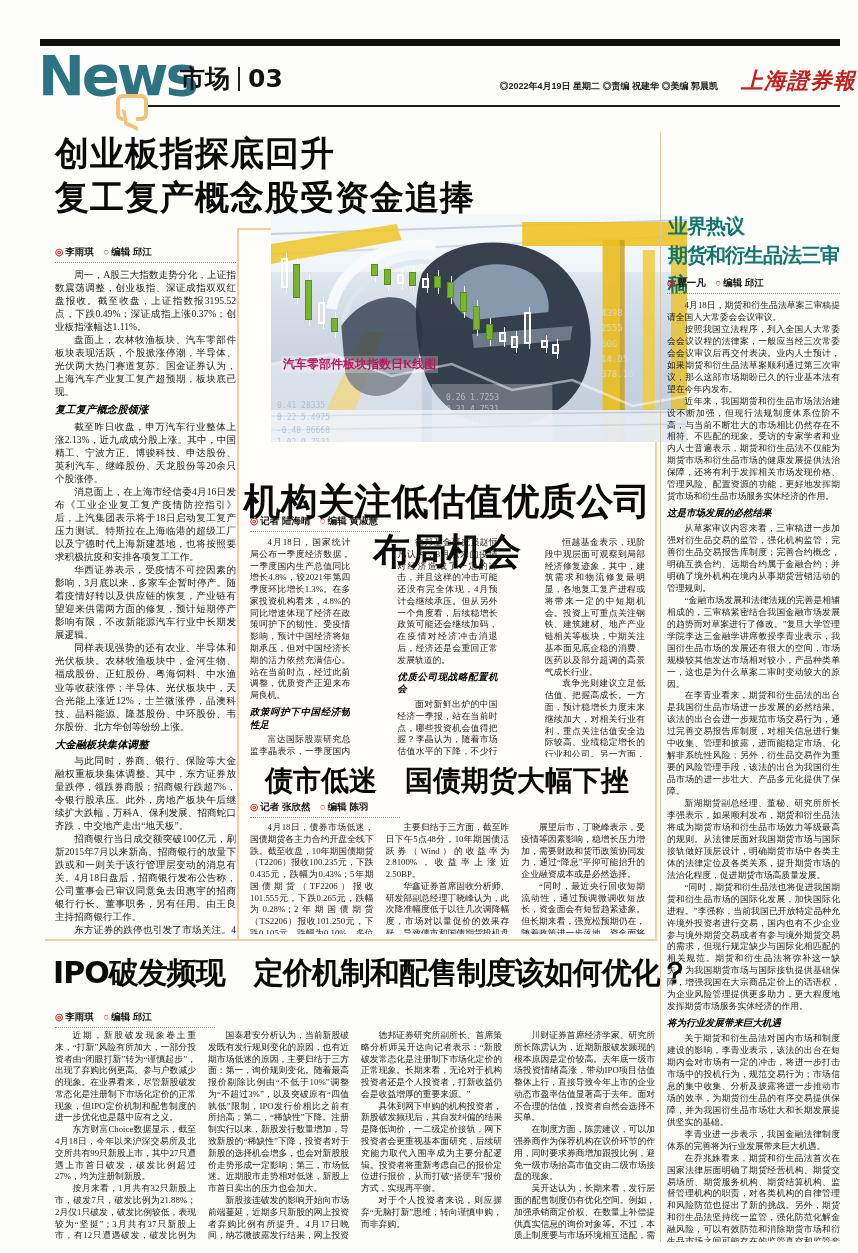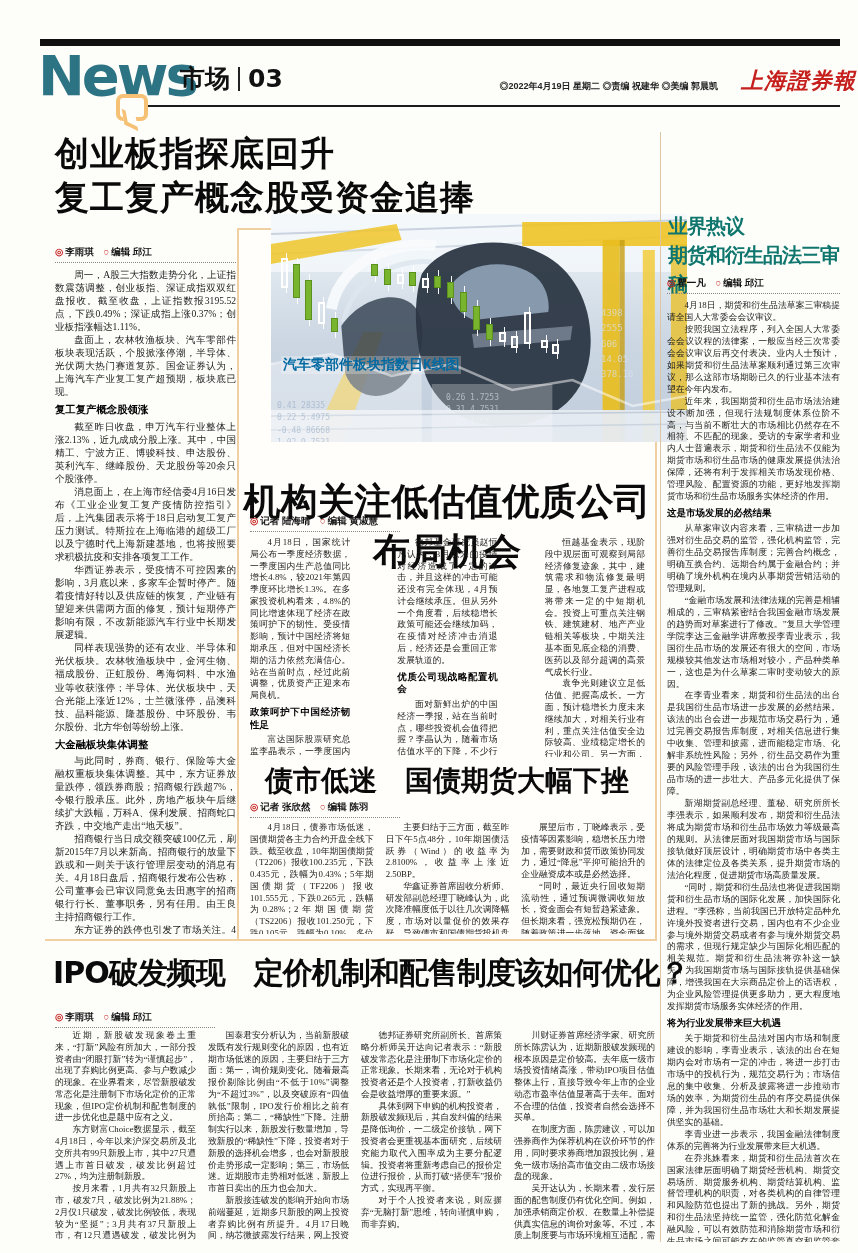--- a/index.html
+++ b/index.html
@@ -39,39 +39,39 @@
 
   
   .byline{font-family:"Liberation Sans",sans-serif;font-weight:bold;font-size:9.5px;color:#111;
         border-bottom:1px dotted #888;padding-bottom:3px;white-space:nowrap;overflow:hidden;}
   .byline .rdot{color:#c5201d;margin-right:2px;}
   .byline .ed{margin-left:7px;}
 
   
   .body-txt{text-align:justify;color:#1c1c1c;overflow:hidden;}
   .body-txt p{margin:0;text-indent:2em;}
-  .body-txt h4{margin:4px 0 3px 0;font-family:"DejaVu Sans",sans-serif;font-size:1.08em;color:#000;text-indent:0;}
+  .body-txt h4{margin:4px 0 3px 0;font-family:"DejaVu Sans",sans-serif;font-size:1.08em;color:#000;text-indent:0;font-style:italic;}
   .gem-body{left:55px;top:268px;width:181px;height:666px;font-size:9.6px;line-height:1.36;}
   .cols{display:flex;gap:12px;}
   .cols .col{flex:1;overflow:hidden;}
   .inst-body{left:250px;top:537px;width:395px;height:220px;font-size:8.8px;line-height:1.34;gap:47px;}
   .bond-body{left:250px;top:822px;width:395px;height:112px;font-size:8.8px;line-height:1.34;}
   .ipo-body{left:55px;top:1030px;width:600px;height:212px;font-size:8.8px;line-height:1.34;}
   .side-body{left:667px;top:300px;width:173px;height:942px;font-size:8.8px;line-height:1.36;}
   .side-byline{left:667px;top:277px;width:173px;}
   .gem-byline{left:55px;top:246px;width:181px;}
   .inst-byline{left:250px;top:515px;width:150px;}
   .bond-byline{left:250px;top:801px;width:150px;}
   .ipo-byline{left:55px;top:1011px;width:160px;}
 
   
   .photo{left:239px;top:214px;width:416px;height:228px;overflow:hidden;background:#cdd8e4;margin-left:32px;}
   .photo svg{position:absolute;left:0;top:0;width:100%;height:100%;}
-  .caption{position:absolute;left:10px;top:142px;font-family:Liberation Mono, monospace;font-weight:900;
-        font-size:14px;color:#0369a1;background:rgba(255,255,255,0.25);padding:0 2px;z-index:6;}
+  .caption{position:absolute;left:10px;top:142px;font-family:Liberation Serif, serif;font-weight:900;
+        font-size:12px;color:#be185d;background:rgba(255,255,255,0.25);padding:0 2px;z-index:6;}
   .numbers{position:absolute;font-family:"DejaVu Sans Mono",monospace;white-space:pre-line;z-index:4;}
   .num-dark{left:330px;top:92px;font-size:9px;line-height:1.7;color:rgba(215,228,242,0.65);}
   .num-left{left:6px;top:186px;font-size:8px;line-height:1.55;color:rgba(110,140,180,0.4);}
   .num-mid{left:175px;top:178px;font-size:8px;line-height:1.55;color:rgba(235,242,250,0.55);}
   #kline{position:absolute;left:0;top:0;width:100%;height:100%;z-index:5;}
   .candle{position:absolute;width:7px;box-sizing:border-box;}
   .candle .wick{position:absolute;left:3px;top:-7px;width:1px;height:calc(100% + 14px);background:rgba(255,255,255,0.95);z-index:-1;}
   .candle.g{background:#79b42f;border:1px solid #5a921d;}
   .candle.w{background:rgba(255,255,255,0.15);border:2px solid #ffffff;}
 </style>

